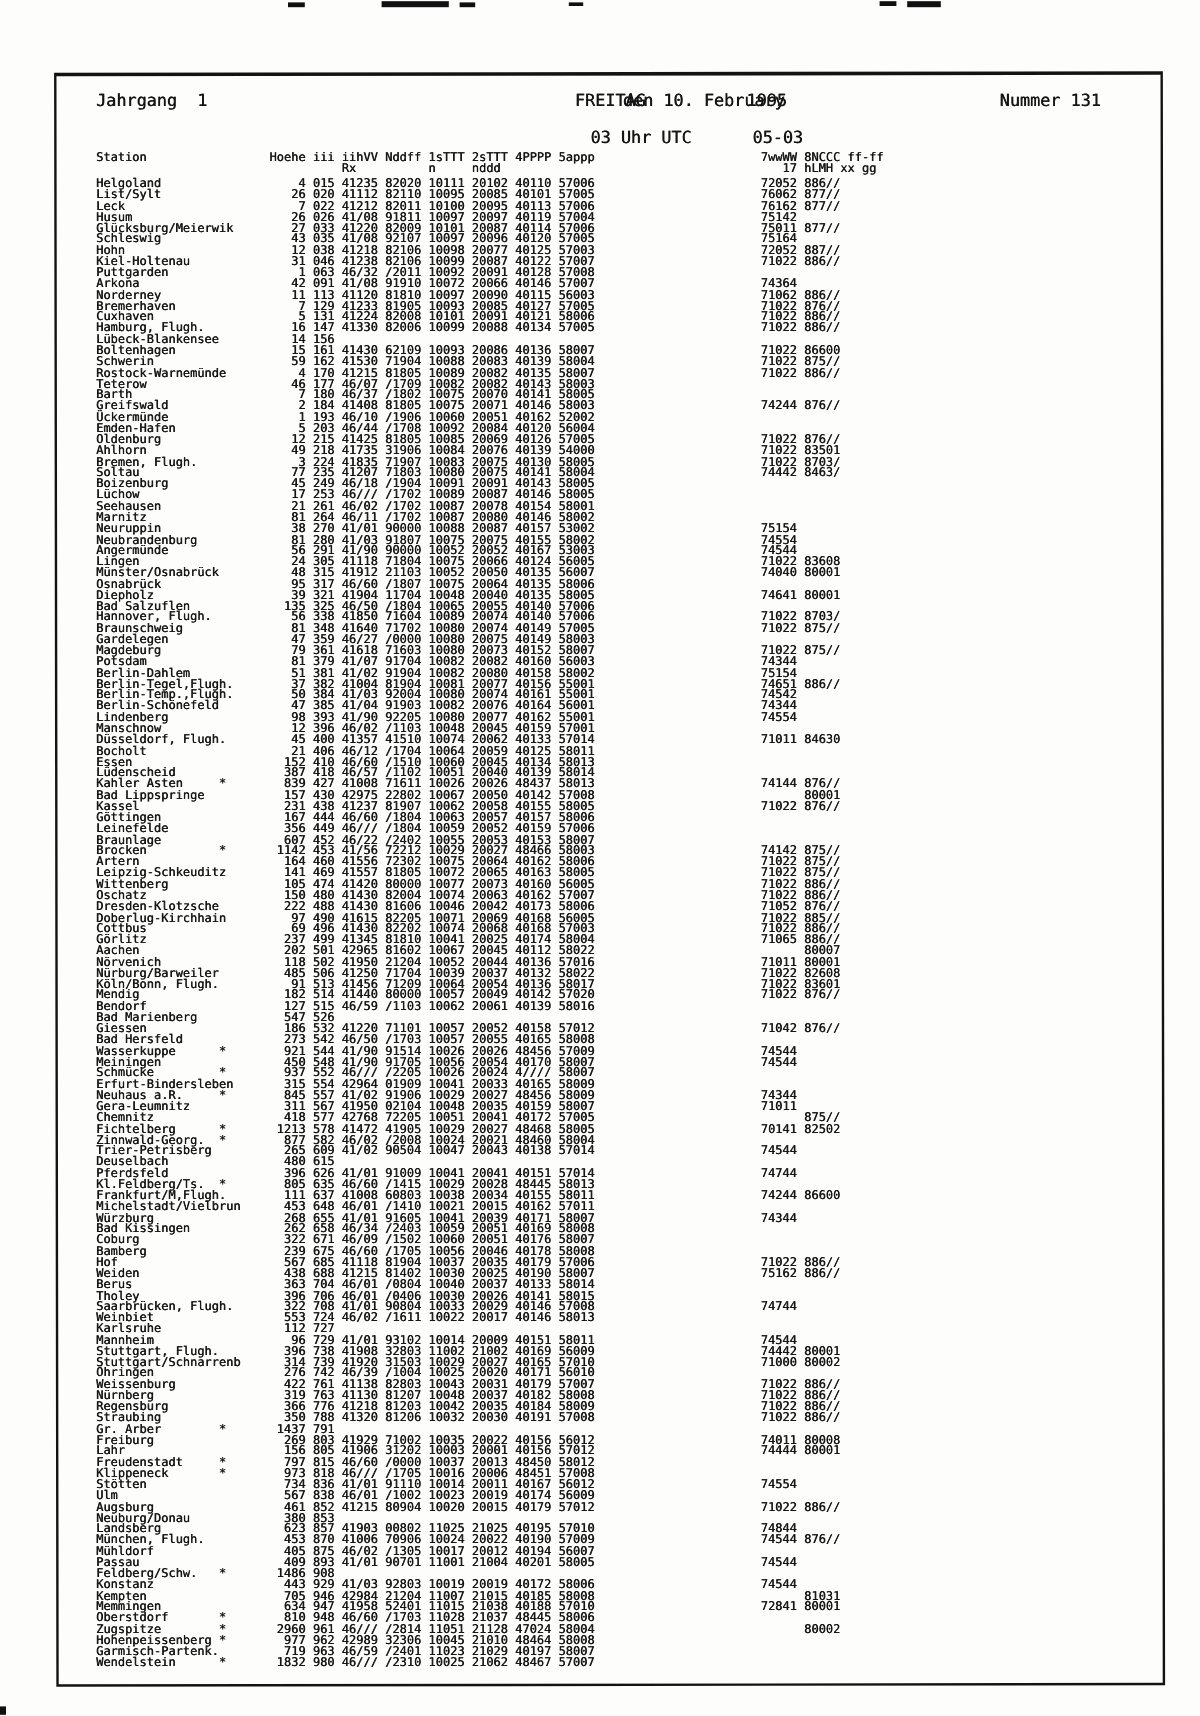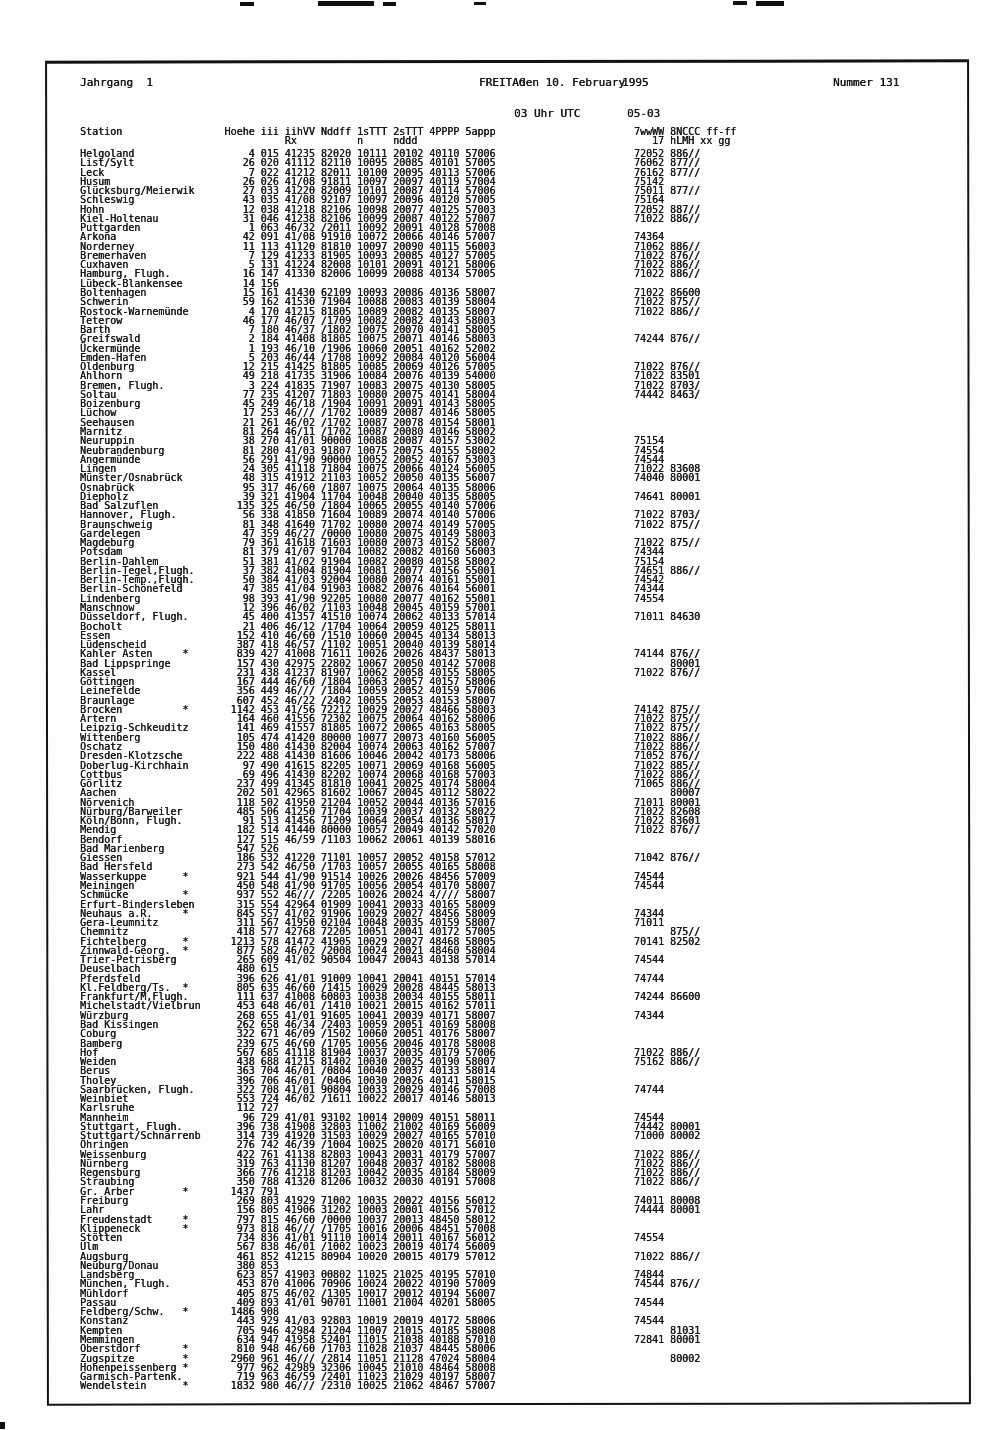--- a/index.html
+++ b/index.html
@@ -3,21 +3,21 @@
 <meta charset="utf-8">
 <style>
   html,body{margin:0;padding:0;background:#ffffff;}
   .canvas{position:relative;width:1000px;height:1430px;background:#fdfdfc;overflow:hidden;
           font-family:"DejaVu Sans Mono","Liberation Mono",monospace;color:#161616;}
   .page-border{position:absolute;left:46px;top:60px;width:920px;height:1340px;
                border:2px solid #131313;border-top-width:3px;transform:rotate(-0.08deg);}
   .mark{position:absolute;background:#101010;}
   .mono{position:absolute;font-size:10px;line-height:9.27px;white-space:pre;
         letter-spacing:0;text-shadow:0.35px 0 0 currentColor;}
-  .lbl{position:absolute;font-size:11px;white-space:pre;text-shadow:0.35px 0 0 currentColor;}
+  .lbl{position:absolute;font-size:14px;white-space:pre;text-shadow:0.35px 0 0 currentColor;}
   #rows div{white-space:pre;}
 </style>
 </head>
 <body>
 
 <div class="canvas">
 
   <div class="mark" style="left:240px;top:2px;width:14px;height:4px;"></div>
   <div class="mark" style="left:318px;top:1px;width:56px;height:5px;"></div>
   <div class="mark" style="left:383px;top:2px;width:13px;height:4px;"></div>
@@ -26,21 +26,21 @@
   <div class="mark" style="left:756px;top:1px;width:28px;height:5px;"></div>
   <div class="mark" style="left:0px;top:1422px;width:5px;height:7px;"></div>
 
   <div class="page-border"></div>
 
   <span class="lbl" style="left:80px;top:76px;">Jahrgang  1</span>
   <span class="lbl" style="left:459px;top:76px;margin-left:20px;">FREITAG</span>
   <span class="lbl" style="left:519px;top:76px;">den 10. February</span>
   <span class="lbl" style="left:622px;top:76px;">1995</span>
   <span class="lbl" style="left:833px;top:76px;">Nummer 131</span>
-  <span class="lbl" style="left:492px;top:107px;margin-left:22px;">03 Uhr UTC</span>
+  <span class="lbl" style="left:492px;top:107px;">03 Uhr UTC</span>
   <span class="lbl" style="left:627px;top:107px;">05-03</span>
 
   <div class="mono" id="hdr1" style="left:80px;top:127px;">Station                 Hoehe iii iihVV Nddff 1sTTT 2sTTT 4PPPP 5appp                       7wwWW 8NCCC ff-ff</div>
   <div class="mono" id="hdr2" style="left:80px;top:136.3px;">                                  Rx          n     nddd                                       17 hLMH xx gg</div>
 
   <div class="mono" id="rows" style="left:80px;top:149px;"><div>Helgoland                   4 015 41235 82020 10111 20102 40110 57006                       72052 886//</div><div>List/Sylt                  26 020 41112 82110 10095 20085 40101 57005                       76062 877//</div><div>Leck                        7 022 41212 82011 10100 20095 40113 57006                       76162 877//</div><div>Husum                      26 026 41/08 91811 10097 20097 40119 57004                       75142</div><div>Glücksburg/Meierwik        27 033 41220 82009 10101 20087 40114 57006                       75011 877//</div><div>Schleswig                  43 035 41/08 92107 10097 20096 40120 57005                       75164</div><div>Hohn                       12 038 41218 82106 10098 20077 40125 57003                       72052 887//</div><div>Kiel-Holtenau              31 046 41238 82106 10099 20087 40122 57007                       71022 886//</div><div>Puttgarden                  1 063 46/32 /2011 10092 20091 40128 57008</div><div>Arkona                     42 091 41/08 91910 10072 20066 40146 57007                       74364</div><div>Norderney                  11 113 41120 81810 10097 20090 40115 56003                       71062 886//</div><div>Bremerhaven                 7 129 41233 81905 10093 20085 40127 57005                       71022 876//</div><div>Cuxhaven                    5 131 41224 82008 10101 20091 40121 58006                       71022 886//</div><div>Hamburg, Flugh.            16 147 41330 82006 10099 20088 40134 57005                       71022 886//</div><div>Lübeck-Blankensee          14 156</div><div>Boltenhagen                15 161 41430 62109 10093 20086 40136 58007                       71022 86600</div><div>Schwerin                   59 162 41530 71904 10088 20083 40139 58004                       71022 875//</div><div>Rostock-Warnemünde          4 170 41215 81805 10089 20082 40135 58007                       71022 886//</div><div>Teterow                    46 177 46/07 /1709 10082 20082 40143 58003</div><div>Barth                       7 180 46/37 /1802 10075 20070 40141 58005</div><div>Greifswald                  2 184 41408 81805 10075 20071 40146 58003                       74244 876//</div><div>Ückermünde                  1 193 46/10 /1906 10060 20051 40162 52002</div><div>Emden-Hafen                 5 203 46/44 /1708 10092 20084 40120 56004</div><div>Oldenburg                  12 215 41425 81805 10085 20069 40126 57005                       71022 876//</div><div>Ahlhorn                    49 218 41735 31906 10084 20076 40139 54000                       71022 83501</div><div>Bremen, Flugh.              3 224 41835 71907 10083 20075 40130 58005                       71022 8703/</div><div>Soltau                     77 235 41207 71803 10080 20075 40141 58004                       74442 8463/</div><div>Boizenburg                 45 249 46/18 /1904 10091 20091 40143 58005</div><div>Lüchow                     17 253 46/// /1702 10089 20087 40146 58005</div><div>Seehausen                  21 261 46/02 /1702 10087 20078 40154 58001</div><div>Marnitz                    81 264 46/11 /1702 10087 20080 40146 58002</div><div>Neuruppin                  38 270 41/01 90000 10088 20087 40157 53002                       75154</div><div>Neubrandenburg             81 280 41/03 91807 10075 20075 40155 58002                       74554</div><div>Angermünde                 56 291 41/90 90000 10052 20052 40167 53003                       74544</div><div>Lingen                     24 305 41118 71804 10075 20066 40124 56005                       71022 83608</div><div>Münster/Osnabrück          48 315 41912 21103 10052 20050 40135 56007                       74040 80001</div><div>Osnabrück                  95 317 46/60 /1807 10075 20064 40135 58006</div><div>Diepholz                   39 321 41904 11704 10048 20040 40135 58005                       74641 80001</div><div>Bad Salzuflen             135 325 46/50 /1804 10065 20055 40140 57006</div><div>Hannover, Flugh.           56 338 41850 71604 10089 20074 40140 57006                       71022 8703/</div><div>Braunschweig               81 348 41640 71702 10080 20074 40149 57005                       71022 875//</div><div>Gardelegen                 47 359 46/27 /0000 10080 20075 40149 58003</div><div>Magdeburg                  79 361 41618 71603 10080 20073 40152 58007                       71022 875//</div><div>Potsdam                    81 379 41/07 91704 10082 20082 40160 56003                       74344</div><div>Berlin-Dahlem              51 381 41/02 91904 10082 20080 40158 58002                       75154</div><div>Berlin-Tegel,Flugh.        37 382 41004 81904 10081 20077 40156 55001                       74651 886//</div><div>Berlin-Temp.,Flugh.        50 384 41/03 92004 10080 20074 40161 55001                       74542</div><div>Berlin-Schönefeld          47 385 41/04 91903 10082 20076 40164 56001                       74344</div><div>Lindenberg                 98 393 41/90 92205 10080 20077 40162 55001                       74554</div><div>Manschnow                  12 396 46/02 /1103 10048 20045 40159 57001</div><div>Düsseldorf, Flugh.         45 400 41357 41510 10074 20062 40133 57014                       71011 84630</div><div>Bocholt                    21 406 46/12 /1704 10064 20059 40125 58011</div><div>Essen                     152 410 46/60 /1510 10060 20045 40134 58013</div><div>Lüdenscheid               387 418 46/57 /1102 10051 20040 40139 58014</div><div>Kahler Asten     *        839 427 41008 71611 10026 20026 48437 58013                       74144 876//</div><div>Bad Lippspringe           157 430 42975 22802 10067 20050 40142 57008                             80001</div><div>Kassel                    231 438 41237 81907 10062 20058 40155 58005                       71022 876//</div><div>Göttingen                 167 444 46/60 /1804 10063 20057 40157 58006</div><div>Leinefelde                356 449 46/// /1804 10059 20052 40159 57006</div><div>Braunlage                 607 452 46/22 /2402 10055 20053 40153 58007</div><div>Brocken          *       1142 453 41/56 72212 10029 20027 48466 58003                       74142 875//</div><div>Artern                    164 460 41556 72302 10075 20064 40162 58006                       71022 875//</div><div>Leipzig-Schkeuditz        141 469 41557 81805 10072 20065 40163 58005                       71022 875//</div><div>Wittenberg                105 474 41420 80000 10077 20073 40160 56005                       71022 886//</div><div>Oschatz                   150 480 41430 82004 10074 20063 40162 57007                       71022 886//</div><div>Dresden-Klotzsche         222 488 41430 81606 10046 20042 40173 58006                       71052 876//</div><div>Doberlug-Kirchhain         97 490 41615 82205 10071 20069 40168 56005                       71022 885//</div><div>Cottbus                    69 496 41430 82202 10074 20068 40168 57003                       71022 886//</div><div>Görlitz                   237 499 41345 81810 10041 20025 40174 58004                       71065 886//</div><div>Aachen                    202 501 42965 81602 10067 20045 40112 58022                             80007</div><div>Nörvenich                 118 502 41950 21204 10052 20044 40136 57016                       71011 80001</div><div>Nürburg/Barweiler         485 506 41250 71704 10039 20037 40132 58022                       71022 82608</div><div>Köln/Bonn, Flugh.          91 513 41456 71209 10064 20054 40136 58017                       71022 83601</div><div>Mendig                    182 514 41440 80000 10057 20049 40142 57020                       71022 876//</div><div>Bendorf                   127 515 46/59 /1103 10062 20061 40139 58016</div><div>Bad Marienberg            547 526</div><div>Giessen                   186 532 41220 71101 10057 20052 40158 57012                       71042 876//</div><div>Bad Hersfeld              273 542 46/50 /1703 10057 20055 40165 58008</div><div>Wasserkuppe      *        921 544 41/90 91514 10026 20026 48456 57009                       74544</div><div>Meiningen                 450 548 41/90 91705 10056 20054 40170 58007                       74544</div><div>Schmücke         *        937 552 46/// /2205 10026 20024 4//// 58007</div><div>Erfurt-Bindersleben       315 554 42964 01909 10041 20033 40165 58009</div><div>Neuhaus a.R.     *        845 557 41/02 91906 10029 20027 48456 58009                       74344</div><div>Gera-Leumnitz             311 567 41950 02104 10048 20035 40159 58007                       71011</div><div>Chemnitz                  418 577 42768 72205 10051 20041 40172 57005                             875//</div><div>Fichtelberg      *       1213 578 41472 41905 10029 20027 48468 58005                       70141 82502</div><div>Zinnwald-Georg.  *        877 582 46/02 /2008 10024 20021 48460 58004</div><div>Trier-Petrisberg          265 609 41/02 90504 10047 20043 40138 57014                       74544</div><div>Deuselbach                480 615</div><div>Pferdsfeld                396 626 41/01 91009 10041 20041 40151 57014                       74744</div><div>Kl.Feldberg/Ts.  *        805 635 46/60 /1415 10029 20028 48445 58013</div><div>Frankfurt/M,Flugh.        111 637 41008 60803 10038 20034 40155 58011                       74244 86600</div><div>Michelstadt/Vielbrun      453 648 46/01 /1410 10021 20015 40162 57011</div><div>Würzburg                  268 655 41/01 91605 10041 20039 40171 58007                       74344</div><div>Bad Kissingen             262 658 46/34 /2403 10059 20051 40169 58008</div><div>Coburg                    322 671 46/09 /1502 10060 20051 40176 58007</div><div>Bamberg                   239 675 46/60 /1705 10056 20046 40178 58008</div><div>Hof                       567 685 41118 81904 10037 20035 40179 57006                       71022 886//</div><div>Weiden                    438 688 41215 81402 10030 20025 40190 58007                       75162 886//</div><div>Berus                     363 704 46/01 /0804 10040 20037 40133 58014</div><div>Tholey                    396 706 46/01 /0406 10030 20026 40141 58015</div><div>Saarbrücken, Flugh.       322 708 41/01 90804 10033 20029 40146 57008                       74744</div><div>Weinbiet                  553 724 46/02 /1611 10022 20017 40146 58013</div><div>Karlsruhe                 112 727</div><div>Mannheim                   96 729 41/01 93102 10014 20009 40151 58011                       74544</div><div>Stuttgart, Flugh.         396 738 41908 32803 11002 21002 40169 56009                       74442 80001</div><div>Stuttgart/Schnarrenb      314 739 41920 31503 10029 20027 40165 57010                       71000 80002</div><div>Öhringen                  276 742 46/39 /1004 10025 20020 40171 56010</div><div>Weissenburg               422 761 41138 82803 10043 20031 40179 57007                       71022 886//</div><div>Nürnberg                  319 763 41130 81207 10048 20037 40182 58008                       71022 886//</div><div>Regensburg                366 776 41218 81203 10042 20035 40184 58009                       71022 886//</div><div>Straubing                 350 788 41320 81206 10032 20030 40191 57008                       71022 886//</div><div>Gr. Arber        *       1437 791</div><div>Freiburg                  269 803 41929 71002 10035 20022 40156 56012                       74011 80008</div><div>Lahr                      156 805 41906 31202 10003 20001 40156 57012                       74444 80001</div><div>Freudenstadt     *        797 815 46/60 /0000 10037 20013 48450 58012</div><div>Klippeneck       *        973 818 46/// /1705 10016 20006 48451 57008</div><div>Stötten                   734 836 41/01 91110 10014 20011 40167 56012                       74554</div><div>Ulm                       567 838 46/01 /1002 10023 20019 40174 56009</div><div>Augsburg                  461 852 41215 80904 10020 20015 40179 57012                       71022 886//</div><div>Neuburg/Donau             380 853</div><div>Landsberg                 623 857 41903 00802 11025 21025 40195 57010                       74844</div><div>München, Flugh.           453 870 41006 70906 10024 20022 40190 57009                       74544 876//</div><div>Mühldorf                  405 875 46/02 /1305 10017 20012 40194 56007</div><div>Passau                    409 893 41/01 90701 11001 21004 40201 58005                       74544</div><div>Feldberg/Schw.   *       1486 908</div><div>Konstanz                  443 929 41/03 92803 10019 20019 40172 58006                       74544</div><div>Kempten                   705 946 42984 21204 11007 21015 40185 58008                             81031</div><div>Memmingen                 634 947 41958 52401 11015 21038 40188 57010                       72841 80001</div><div>Oberstdorf       *        810 948 46/60 /1703 11028 21037 48445 58006</div><div>Zugspitze        *       2960 961 46/// /2814 11051 21128 47024 58004                             80002</div><div>Hohenpeissenberg *        977 962 42989 32306 10045 21010 48464 58008</div><div>Garmisch-Partenk.         719 963 46/59 /2401 11023 21029 40197 58007</div><div>Wendelstein      *       1832 980 46/// /2310 10025 21062 48467 57007</div></div>
 
 </div>
 
 </body></html>

